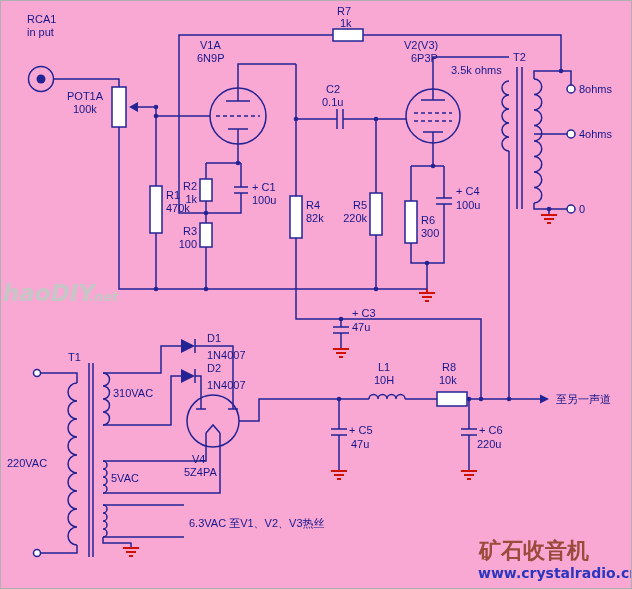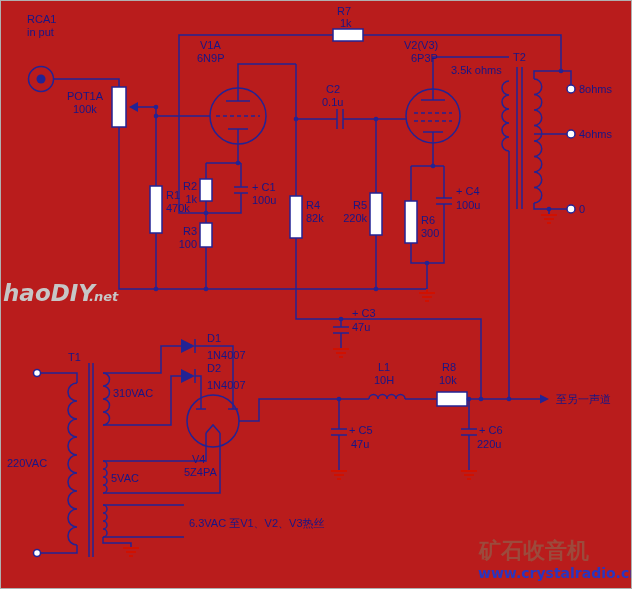--- a/index.html
+++ b/index.html
@@ -1,16 +1,16 @@
 <!DOCTYPE html>
 <html><head>
 <meta charset="utf-8">
 <style>
   html,body{margin:0;padding:0;background:#e9e9e9;}
-  .page{width:632px;height:589px;background:#b91c1c;border:1px solid #b0b0b0;box-sizing:border-box;position:relative;overflow:hidden;}
+  .page{width:632px;height:589px;background:#f9a8d4;border:1px solid #b0b0b0;box-sizing:border-box;position:relative;overflow:hidden;}
   svg{display:block;}
   .wire{stroke:#232394;stroke-width:1.5;fill:none;}
   .wire-dash{stroke:#232394;stroke-width:1.4;fill:none;stroke-dasharray:4 3;}
   .sym{stroke:#232394;stroke-width:1.5;fill:#ffffff;}
   .symn{stroke:#232394;stroke-width:1.5;fill:none;}
   .solid{fill:#232394;stroke:none;}
   .dot{fill:#232394;stroke:none;}
   .gnd{stroke:#d01000;stroke-width:2;fill:none;}
   .lbl{font:11px "Liberation Sans",sans-serif;fill:#161689;}
   .end{text-anchor:end;}

